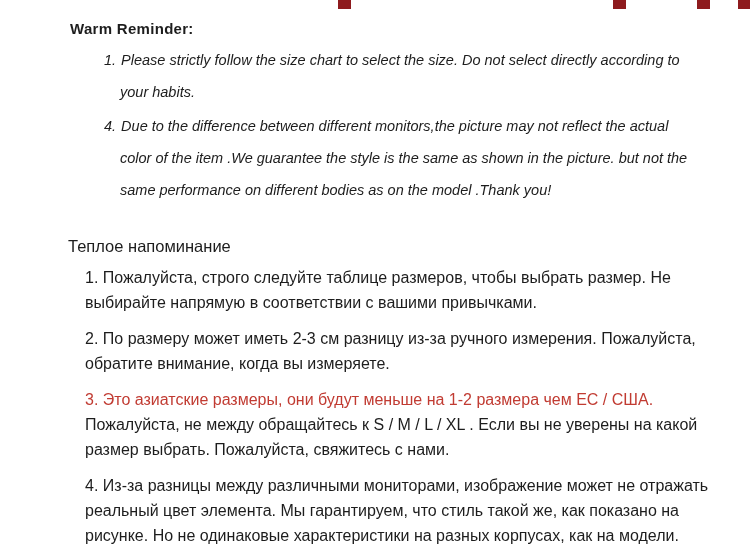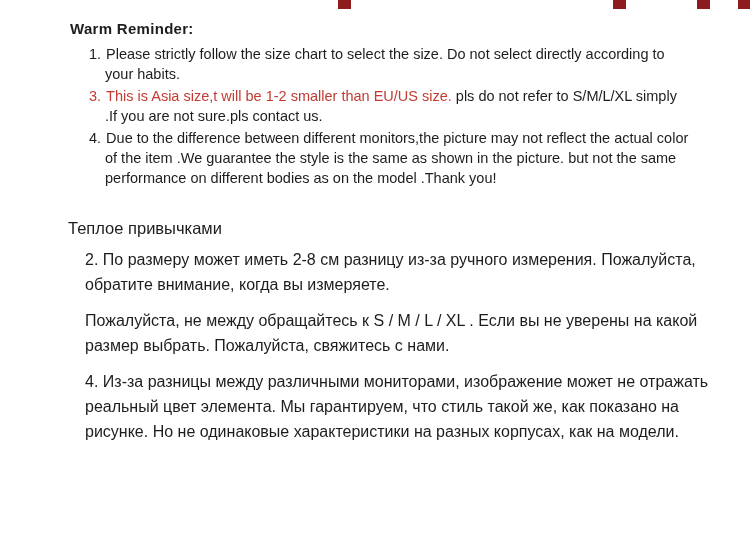--- a/index.html
+++ b/index.html
@@ -35,24 +35,25 @@
     font-weight: bold;
     letter-spacing: 0.3px;
     margin: 0 0 7px 0;
   }
   .en-items {
     margin-left: 18px;
     max-width: 602px;
   }
   .en-item {
     font-size: 14.5px;
-    line-height: 20px;
+    line-height: 32px;
     padding-left: 16px;
     text-indent: -16px;
-    margin: 0 0 2px 1px;
+    margin: 0 0 2px 16px;
+    font-style: italic;
   }
   .en-item .num { margin-right: 5px; }
 
   .red { color: var(--red, #c13b32); }
 
   
   .ru {
     padding: 26px 28px 0 68px;
     font-size: 16px;
     line-height: 25px;
@@ -77,35 +78,35 @@
   <span class="marker m3"></span>
   <span class="marker m4"></span>
 
   <section class="en">
     <h2 class="en-title">Warm Reminder:</h2>
     <div class="en-items">
 
       <p class="en-item"><span class="num">1.</span><span>Please strictly follow the size chart to select the size. Do not select directly according to your habits.</span></p>
 
 
-      <p class="en-item"><span class="num red">3.</span><span class="red">This is Asia size,t will be 1-2 smaller than EU/US size.</span><span> pls do not refer to S/M/L/XL simply .If you are not sure.pls contact us.</span></p>
 
       <p class="en-item"><span class="num">4.</span><span>Due to the difference between different monitors,the picture may not reflect the actual color of the item .We guarantee the style is the same as shown in the picture. but not the same performance on different bodies as on the model .Thank you!</span></p>
 
     </div>
   </section>
 
   <section class="ru">
-    <h2 class="ru-title">Теплое привычками</h2>
+    <h2 class="ru-title">Теплое напоминание</h2>
     <div class="ru-body">
 
+      <p>1. Пожалуйста, строго следуйте таблице размеров, чтобы выбрать размер. Не выбирайте напрямую в соответствии с вашими привычками.</p>
 
-      <p>2. По размеру может иметь 2-8 см разницу из-за ручного измерения. Пожалуйста, обратите внимание, когда вы измеряете.</p>
+      <p>2. По размеру может иметь 2-3 см разницу из-за ручного измерения. Пожалуйста, обратите внимание, когда вы измеряете.</p>
 
-      <p><span>Пожалуйста, не между обращайтесь к S / M / L / XL . Если вы не уверены на какой размер выбрать. Пожалуйста, свяжитесь с нами.</span></p>
+      <p><span class="red block">3. Это азиатские размеры, они будут меньше на 1-2 размера чем ЕС / США.</span><span>Пожалуйста, не между обращайтесь к S / M / L / XL . Если вы не уверены на какой размер выбрать. Пожалуйста, свяжитесь с нами.</span></p>
 
       <p>
           <span class="block">4. Из-за разницы между различными мониторами, изображение может не отражать реальный цвет элемента. Мы гарантируем, что стиль такой же, как показано на рисунке. Но не одинаковые характеристики на разных корпусах, как на модели.</span>
         </p>
 
     </div>
   </section>
 
 </div>
 

